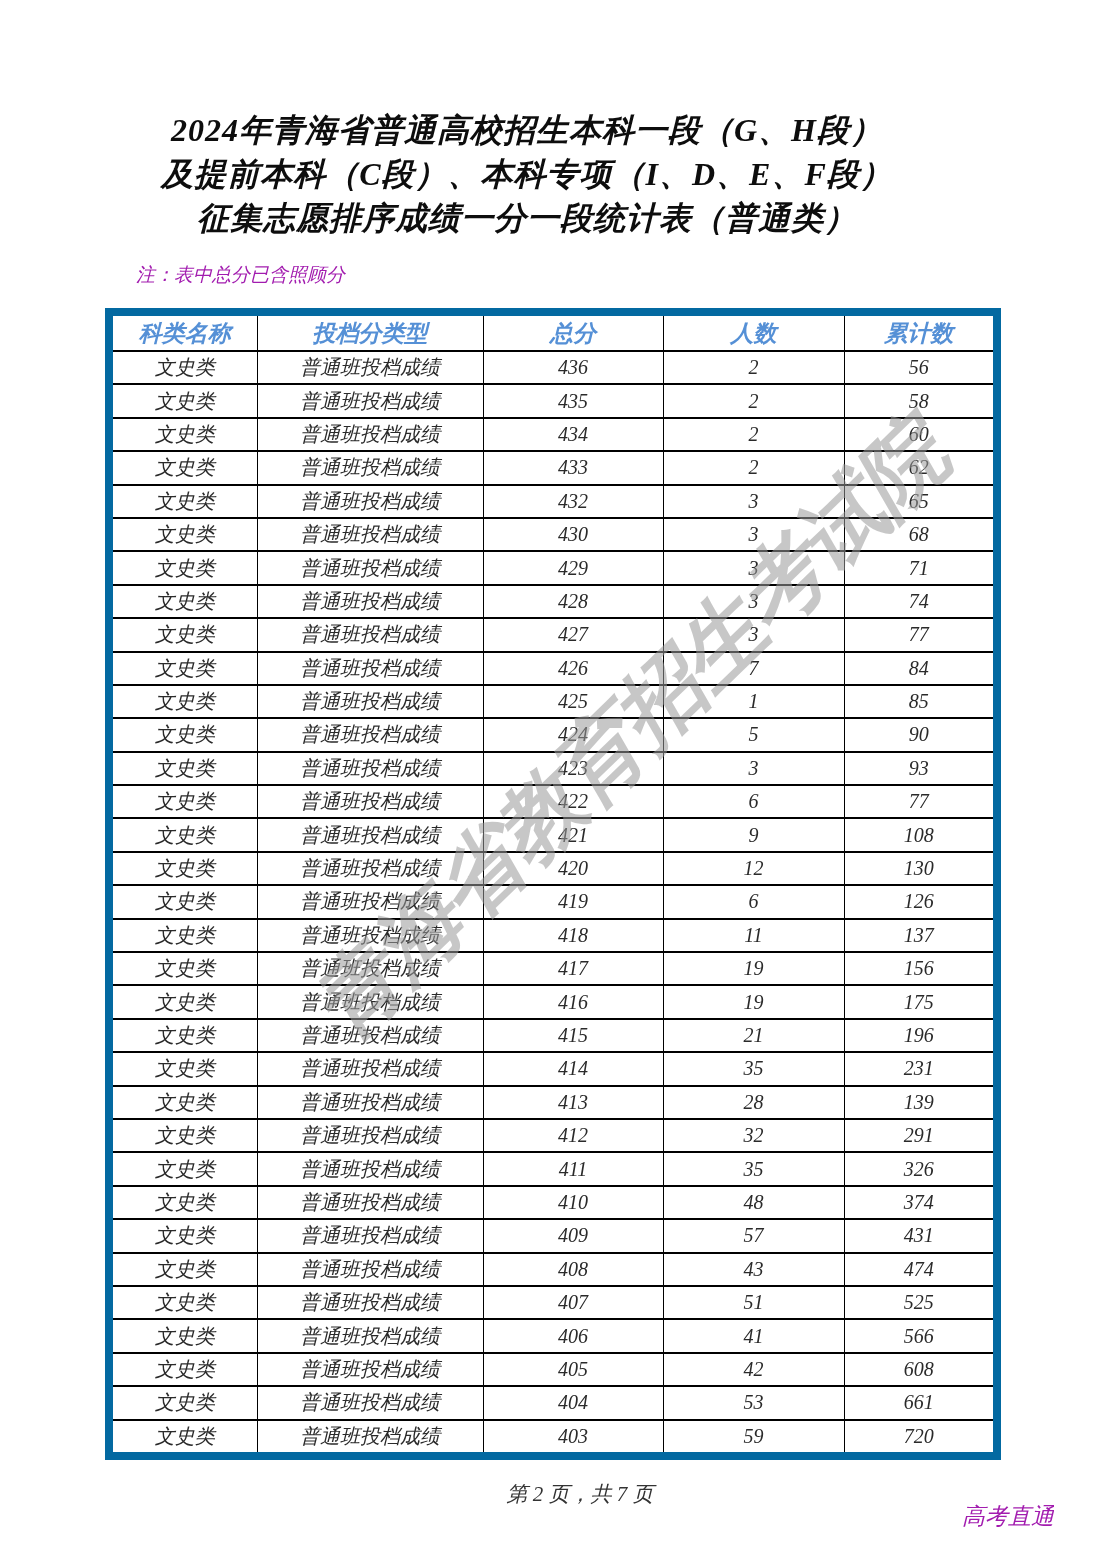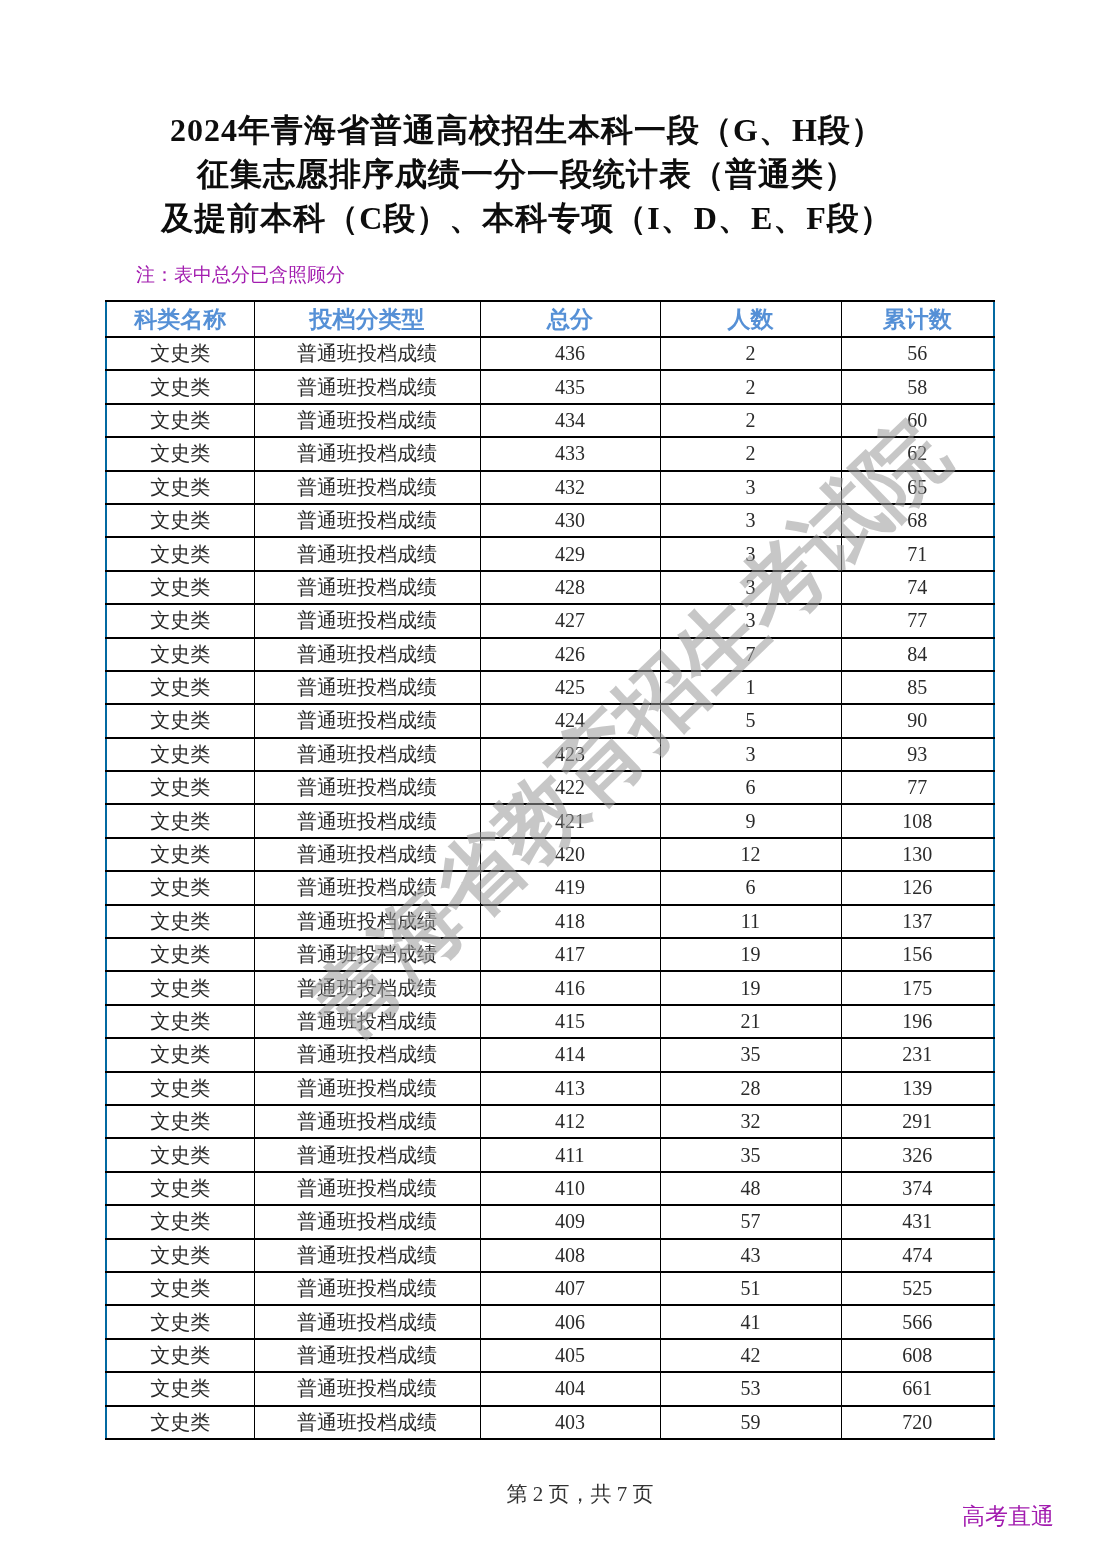--- a/index.html
+++ b/index.html
@@ -4,20 +4,21 @@
 <style>
   html, body { margin: 0; padding: 0; background: #ffffff; }
   .page {
     position: relative;
     width: 1054px;
     height: 1559px;
     background: #ffffff;
     overflow: hidden;
     font-family: "Liberation Serif", "DejaVu Serif", serif;
     color: #1a1a1a;
+    font-style: italic;
   }
   .title-block {
     position: absolute;
     top: 108px;
     left: 0;
     width: 100%;
     text-align: center;
     font-weight: 700;
     font-size: 32px;
     line-height: 44px;
@@ -26,26 +27,26 @@
   }
   .note {
     position: absolute;
     top: 262px;
     left: 136px;
     font-size: 19px;
     color: #a21caf;
   }
   table.score-table {
     position: absolute;
-    top: 300px;
+    top: 308px;
     left: 105px;
     width: 888px;
     border-collapse: collapse;
     table-layout: fixed;
-    border: 2px solid #0369a1;
+    border: 8px solid #0369a1;
   }
   table.score-table th {
     height: 34px;
     font-size: 23px;
     font-weight: 700;
     color: #5590D6;
     text-align: center;
     border: 1px solid #000000;
     border-top: 2px solid #000000;
     border-bottom: 2px solid #000000;
@@ -99,22 +100,22 @@
     white-space: nowrap;
   }
 </style>
 </head>
 <body>
 
 <div class="page">
 
   <div class="title-block">
     <div>2024年青海省普通高校招生本科一段（G、H段）</div>
+    <div>及提前本科（C段）、本科专项（I、D、E、F段）</div>
     <div>征集志愿排序成绩一分一段统计表（普通类）</div>
-    <div>及提前本科（C段）、本科专项（I、D、E、F段）</div>
   </div>
 
   <div class="note">注：表中总分已含照顾分</div>
 
   <table class="score-table">
     <colgroup>
       <col class="col-1">
         <col class="col-2">
         <col class="col-3">
         <col class="col-4">

